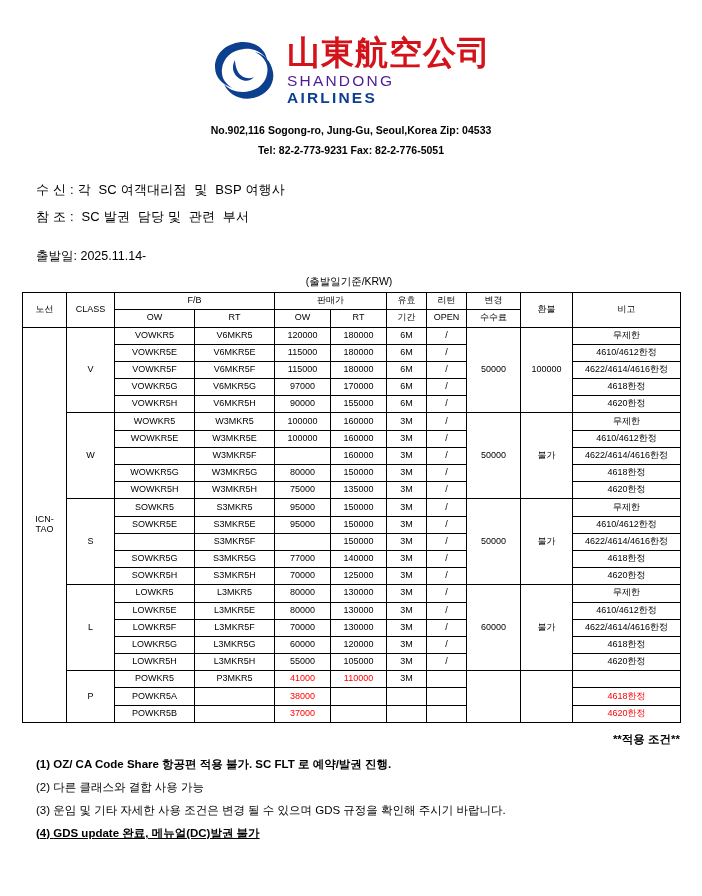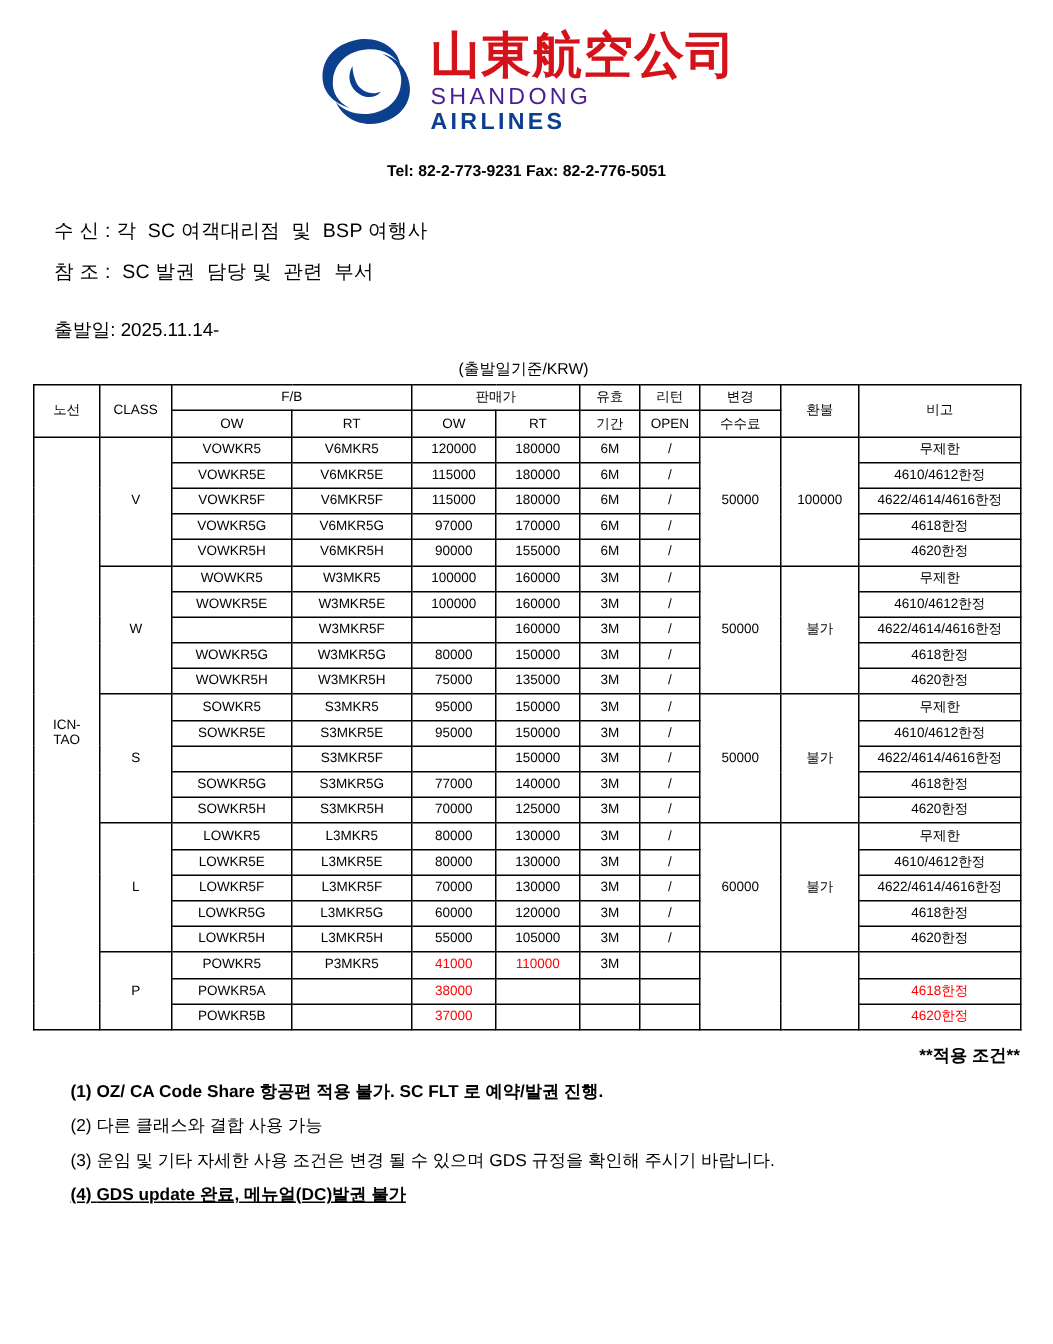--- a/index.html
+++ b/index.html
@@ -20,21 +20,21 @@
     box-sizing: border-box;
     padding: 14px 22px 10px 22px;
     position: relative;
   }
 
   
   .logo-wrap {
     display: flex;
     justify-content: center;
     align-items: center;
-    margin-top: 6px;
+    margin-top: 22px;
     margin-bottom: 8px;
   }
   .logo {
     display: flex;
     align-items: center;
     gap: 10px;
   }
   .logo-mark {
     width: 66px;
     height: 62px;
@@ -131,21 +131,21 @@
 
   
   .cond-title {
     text-align: right;
     font-size: 11.5px;
     font-weight: bold;
     margin-top: 9px;
     margin-bottom: 6px;
   }
   .cond-list {
-    margin-left: 25px;
+    margin-left: 14px;
     font-size: 11.5px;
     line-height: 2.0;
   }
   .cond-list .b { font-weight: bold; }
   .cond-list .u { text-decoration: underline; }
 </style>
 </head>
 <body>
 
 <div class="page">
@@ -161,20 +161,21 @@
       </div>
       <div class="logo-text">
         <div class="logo-cn">山東航空公司</div>
         <div class="logo-en">SHANDONG</div>
         <div class="logo-en-2">AIRLINES</div>
       </div>
     </div>
   </div>
 
   <div class="addr">
+    <div>No.902,116 Sogong-ro, Jung-Gu, Seoul,Korea Zip: 04533</div>
     <div>Tel: 82-2-773-9231 Fax: 82-2-776-5051</div>
   </div>
 
   <div class="fields">
     <div>수 신 : 각  SC 여객대리점  및  BSP 여행사</div>
     <div>참 조 :  SC 발권  담당 및  관련  부서</div>
   </div>
 
   <div class="depart">출발일: 2025.11.14-</div>
 

